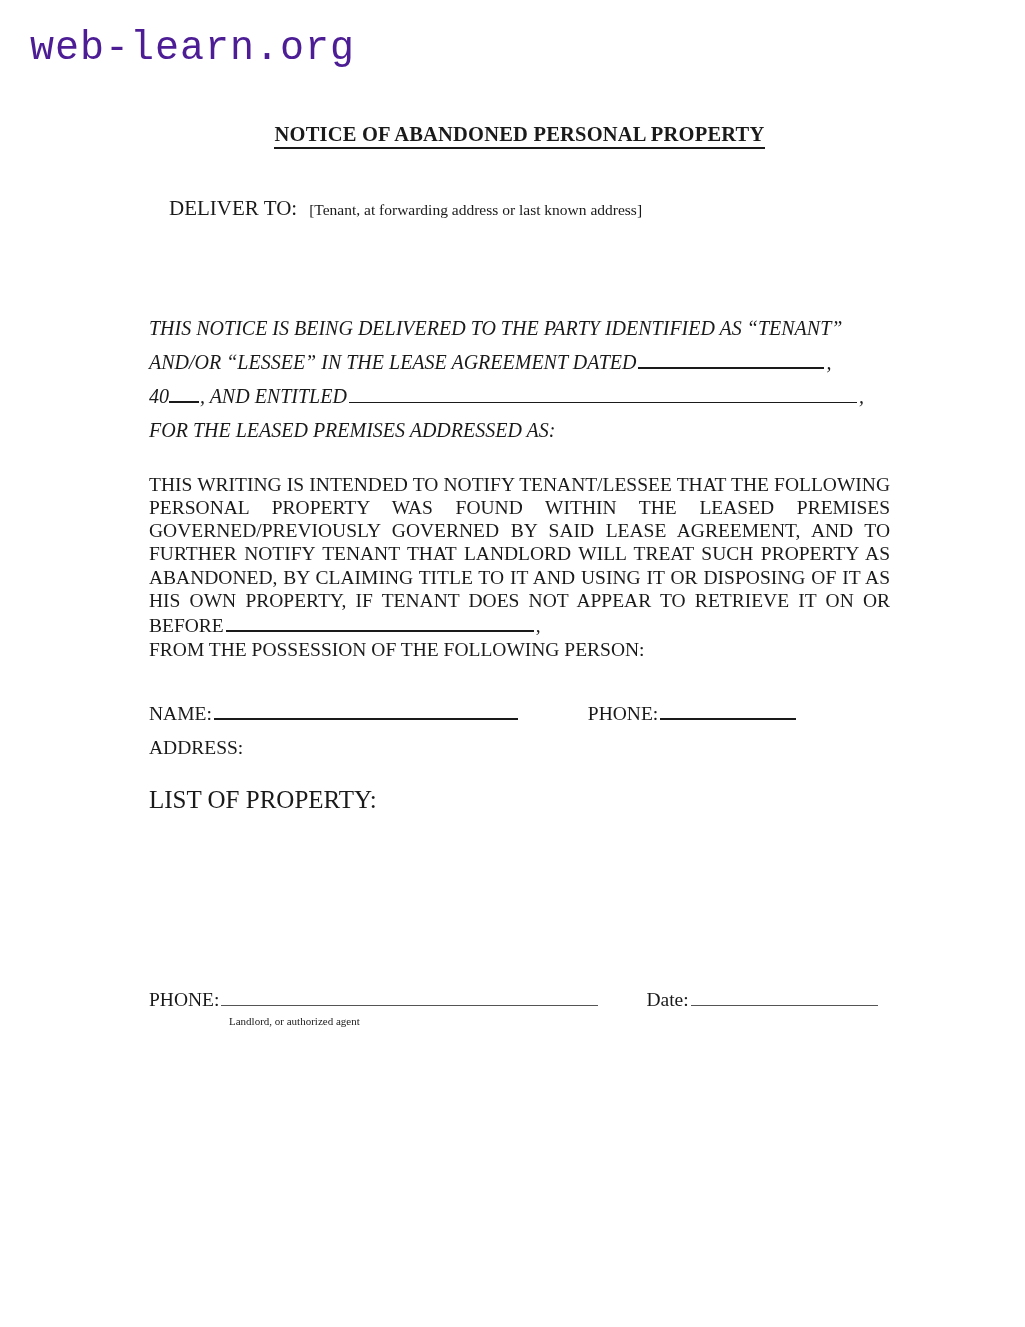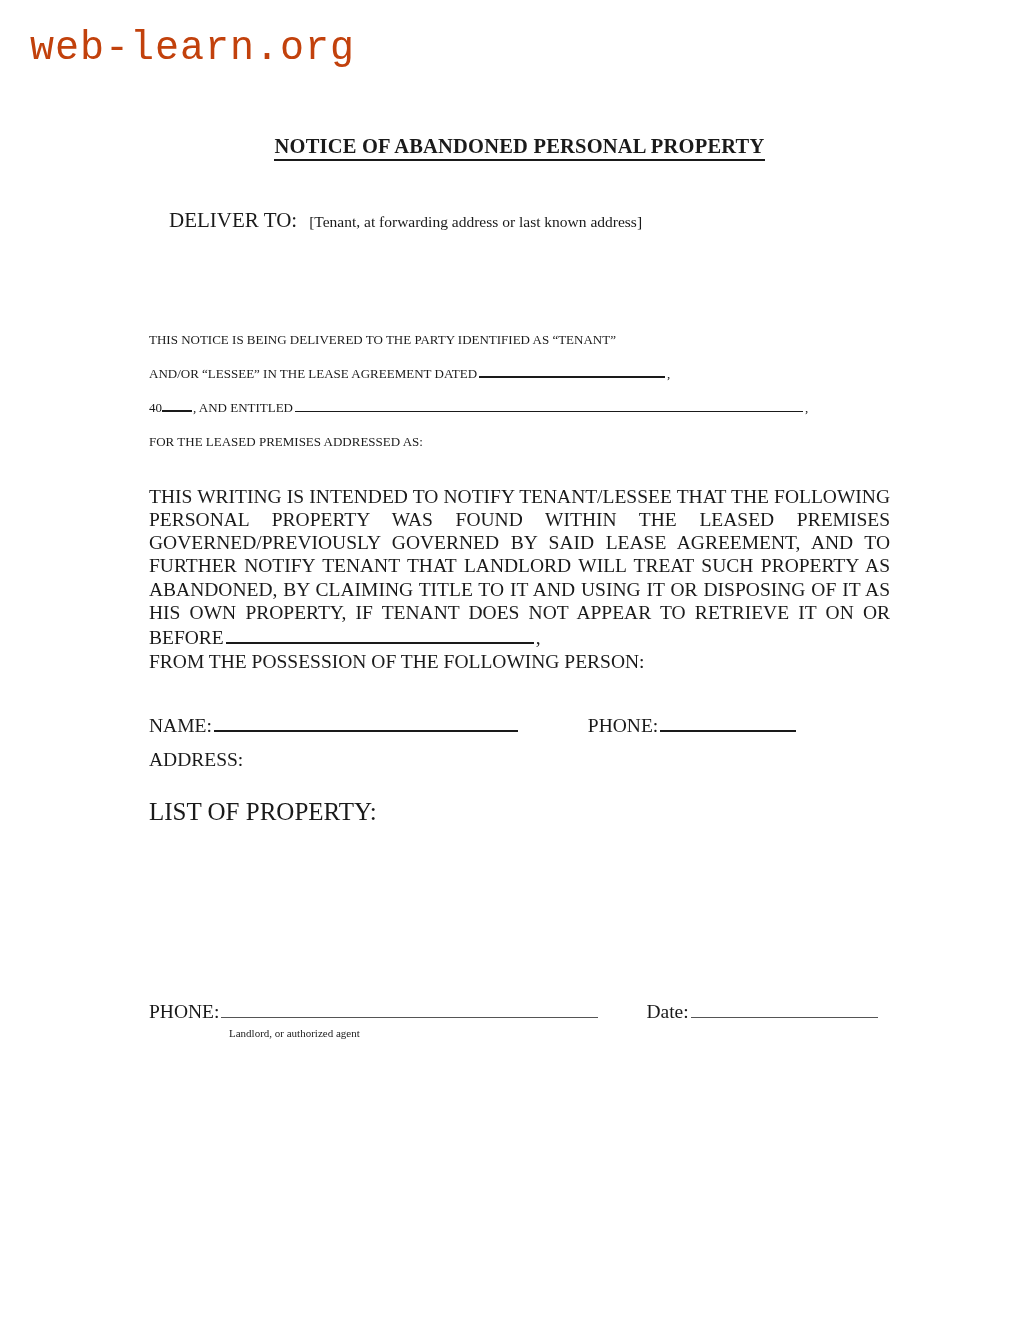--- a/index.html
+++ b/index.html
@@ -19,30 +19,30 @@
   }
 
   
   .watermark {
     position: absolute;
     left: 30px;
     top: 29px;
     font-family: "Liberation Mono", "DejaVu Sans Mono", monospace;
     font-size: 40px;
     letter-spacing: 1px;
-    color: #c2410c;
+    color: #4c1d95;
     white-space: nowrap;
     line-height: 1;
   }
 
   
   .page {
     position: absolute;
     left: 149px;
-    top: 16px;
+    top: 4px;
     width: 741px;
   }
 
   .doc-title {
     text-align: center;
     font-size: 20.5px;
     font-weight: bold;
     letter-spacing: 0.2px;
     margin: 0;
     padding-top: 120px;
@@ -61,22 +61,23 @@
   }
   .deliver-label {
     font-size: 21px;
   }
   .deliver-hint {
     font-size: 15.5px;
   }
 
   .block-notice {
     margin-top: 92px;
-    font-size: 13px;
+    font-size: 20px;
     line-height: 34px;
+    font-style: italic;
   }
   .block-notice .ln { white-space: nowrap; display: block; }
 
   .block-said {
     margin-top: 40px;
     font-size: 19.5px;
     line-height: 25px;
   }
 
   .block-writing {

